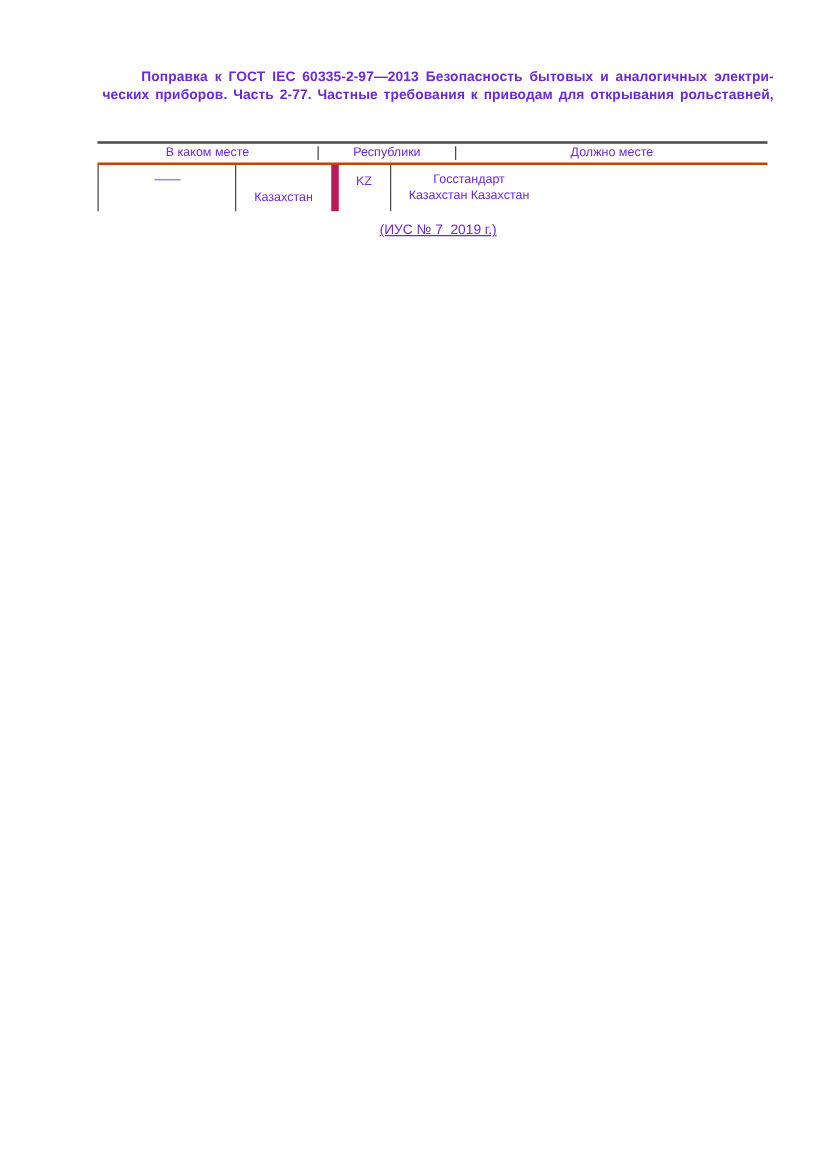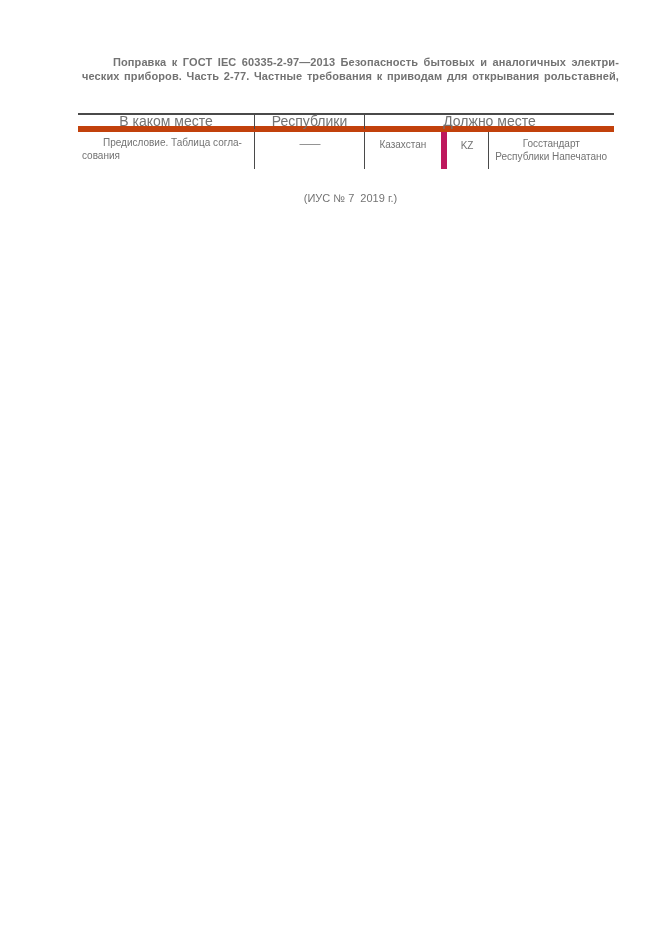--- a/index.html
+++ b/index.html
@@ -3,21 +3,21 @@
 <meta charset="utf-8">
 <style>
   * { margin: 0; padding: 0; box-sizing: border-box; }
   html, body { background: #e8e8e8; }
   .page {
     position: relative;
     width: 661px;
     height: 935px;
     background: #ffffff;
     font-family: "Liberation Sans", sans-serif;
-    color: #737373;
+    color: #6d28d9;
     overflow: hidden;
   }
 
   
   .doc-title {
     position: absolute;
     left: 82px;
     top: 56px;
     width: 537px;
     font-size: 11px;
@@ -32,86 +32,83 @@
   
   .amend-table {
     position: absolute;
     left: 78px;
     top: 113px;
     width: 536px;
   }
   .t-head {
     display: flex;
     border-top: 2px solid #4a4a4a;
-    border-bottom: 6px solid #c2410c;
+    border-bottom: 2px solid #c2410c;
     height: 19px;
     align-items: center;
-    font-size: 14px;
+    font-size: 10px;
   }
   .t-body {
     display: flex;
     height: 37px;
     font-size: 10px;
     line-height: 13px;
   }
   .c1 { width: 176px; }
   .c2 { width: 110px; border-left: 1px solid #4a4a4a; }
   .c3 { width: 250px; border-left: 1px solid #4a4a4a; }
   .t-head .c1, .t-head .c2, .t-head .c3 { text-align: center; }
 
   .t-body .c1 { padding: 4px 10px 0 4px; }
   .loc-line1 { text-indent: 21px; }
   .t-body .c2 { text-align: center; padding-top: 5px; }
   .dash-glyph { display: inline-block; transform: scaleX(2.1); }
   .t-body .c3 { display: flex; align-items: stretch; text-align: center; }
-  .s1 { width: 76px; padding-top: 6px; }
+  .s1 { width: 76px; padding-top: 20px; }
   .s2 { width: 47px; border-left: 6px solid #be185d; padding-top: 7px; }
   .s3 { width: 127px; border-left: 1px solid #4a4a4a; padding-top: 5px; }
 
   
   .footnote {
     position: absolute;
     left: 82px;
-    top: 192px;
+    top: 178px;
     width: 537px;
     text-align: center;
     font-size: 11px;
     white-space: pre;
+    text-decoration: underline;
   }
 </style>
 </head>
 <body>
 
 <div class="page">
 
   <div class="doc-title">
     <div class="title-line first">Поправка к ГОСТ IEC 60335-2-97—2013 Безопасность бытовых и аналогичных электри-</div>
     <div class="title-line">ческих приборов. Часть 2-77. Частные требования к приводам для открывания рольставней,</div>
   </div>
 
   <div class="amend-table">
     <div class="t-head">
       <div class="c1">В каком месте</div>
       <div class="c2">Республики</div>
       <div class="c3">Должно месте</div>
     </div>
     <div class="t-body">
-      <div class="c1">
-        <div class="loc-line1">Предисловие. Таблица согла-</div>
-        <div class="loc-line2">сования</div>
-      </div>
       <div class="c2">
         <span class="dash-glyph">—</span>
       </div>
       <div class="c3">
         <div class="s1">Казахстан</div>
         <div class="s2">KZ</div>
         <div class="s3">
           <div>Госстандарт</div>
-          <div>Республики Напечатано</div>
+          <div>Казахстан Казахстан</div>
         </div>
       </div>
     </div>
   </div>
 
   <div class="footnote">(ИУС № 7  2019 г.)</div>
 
 </div>
 
 </body></html>

